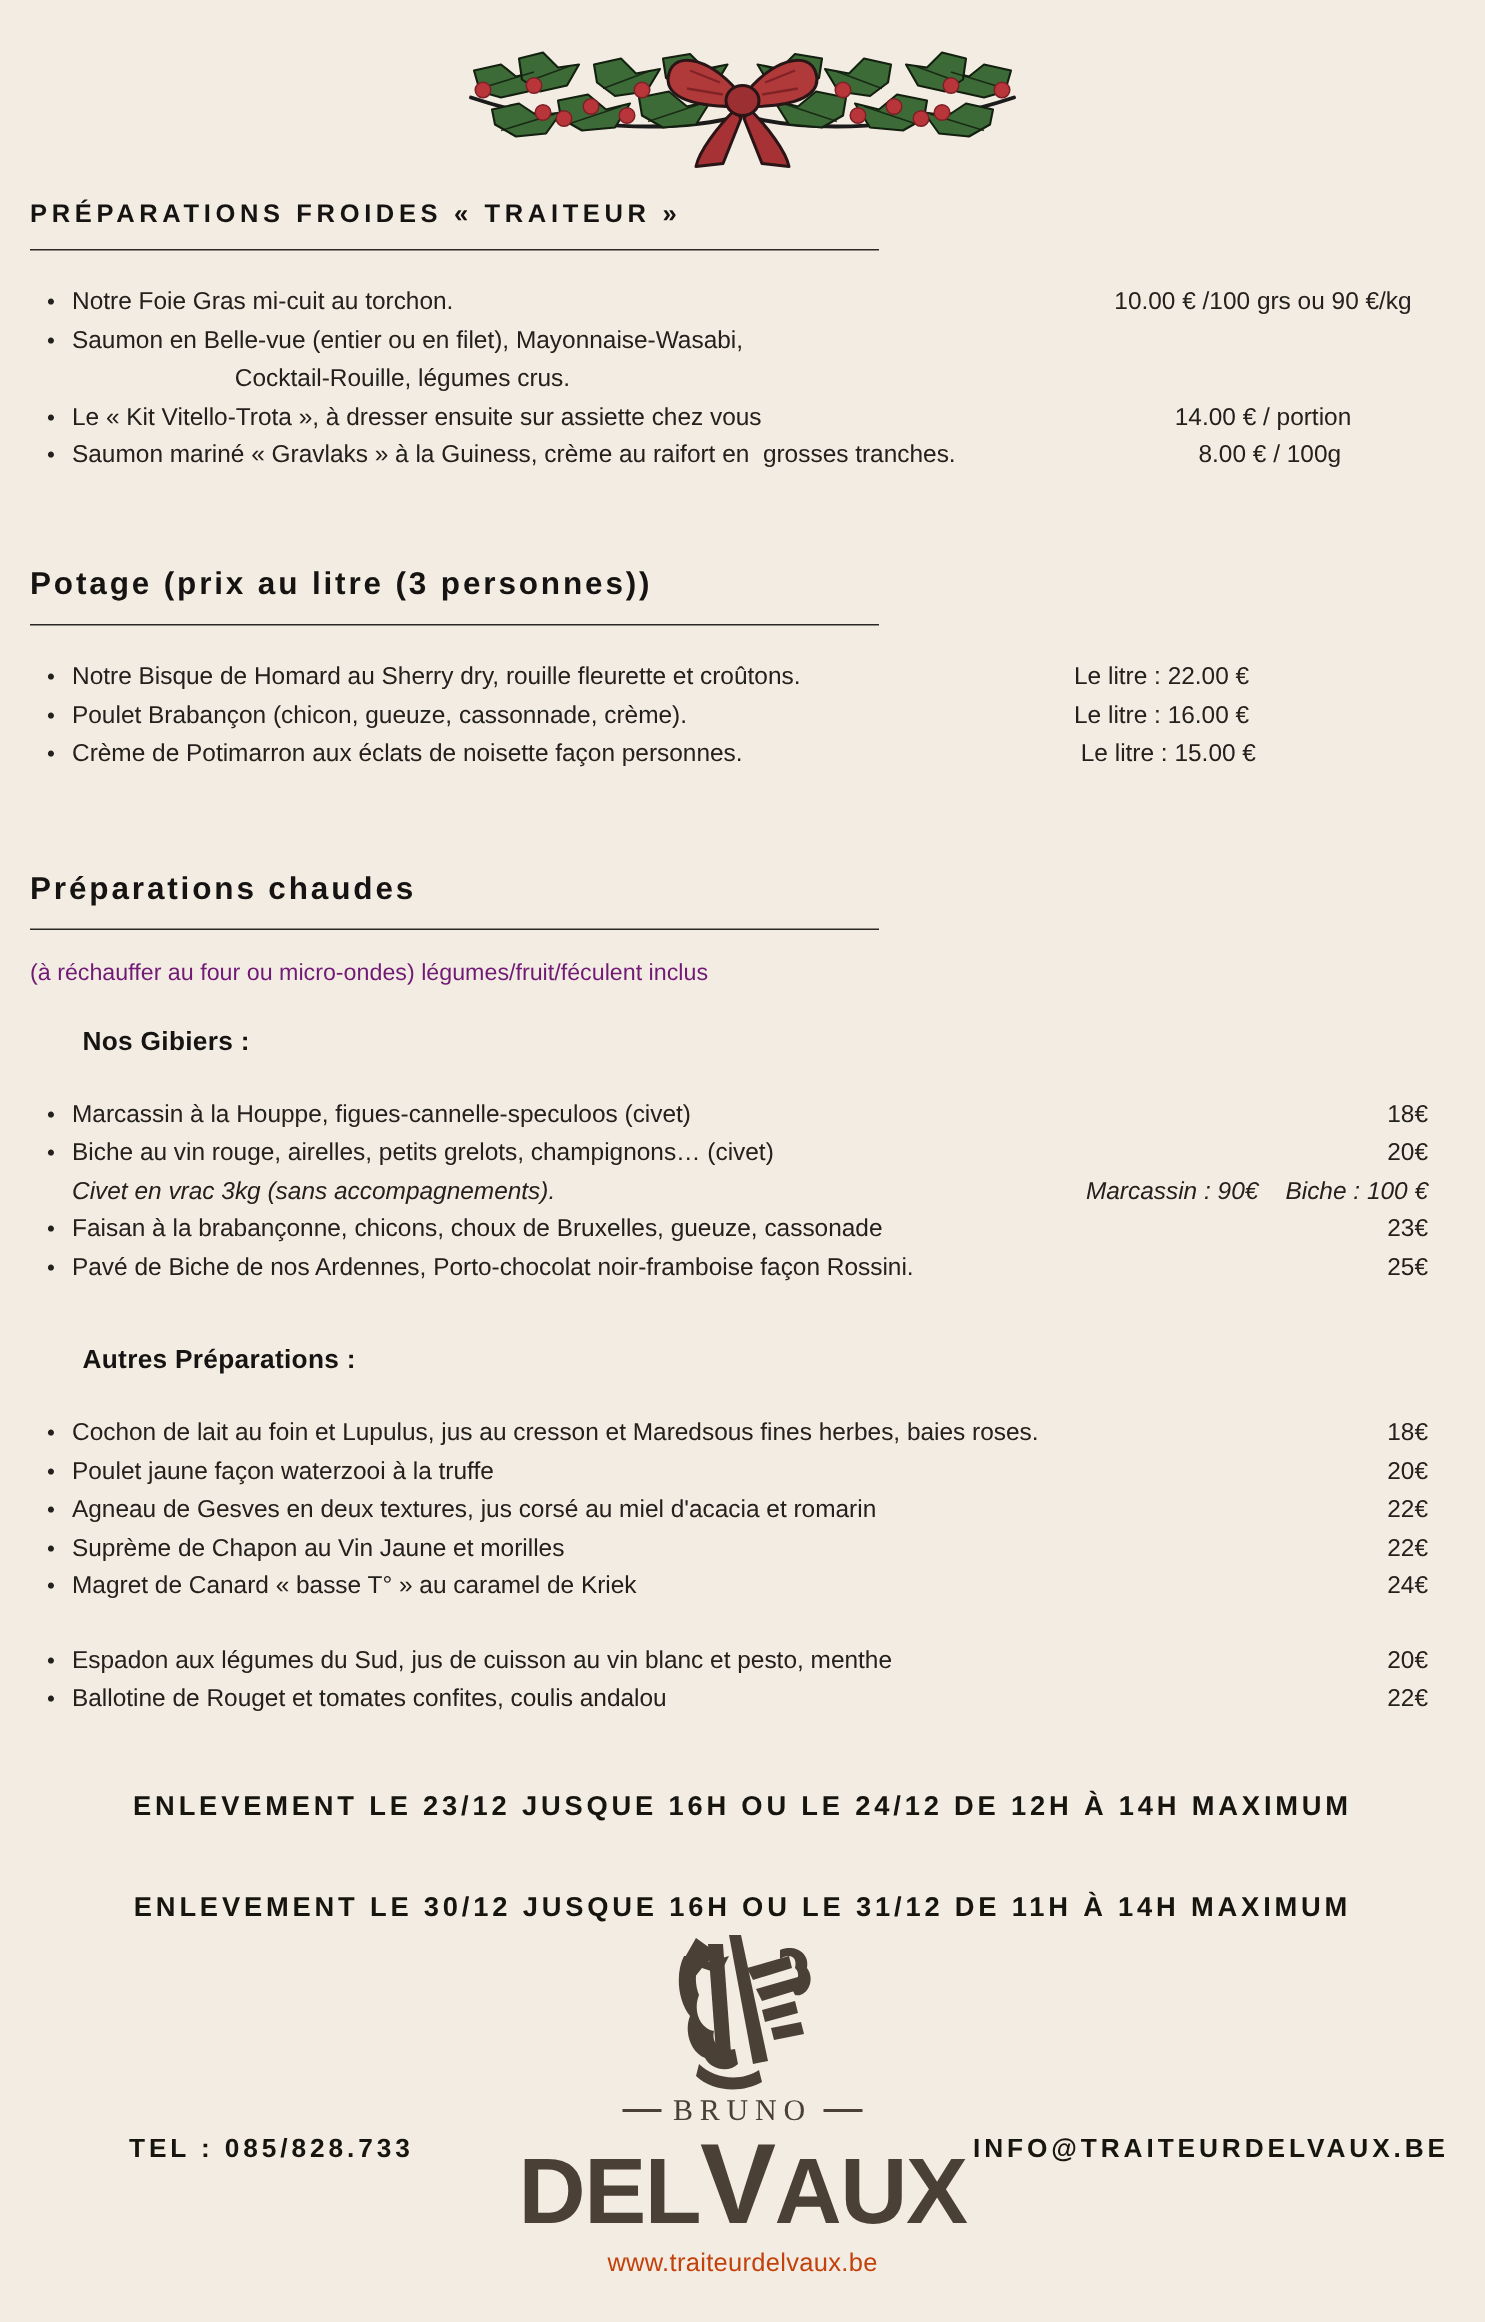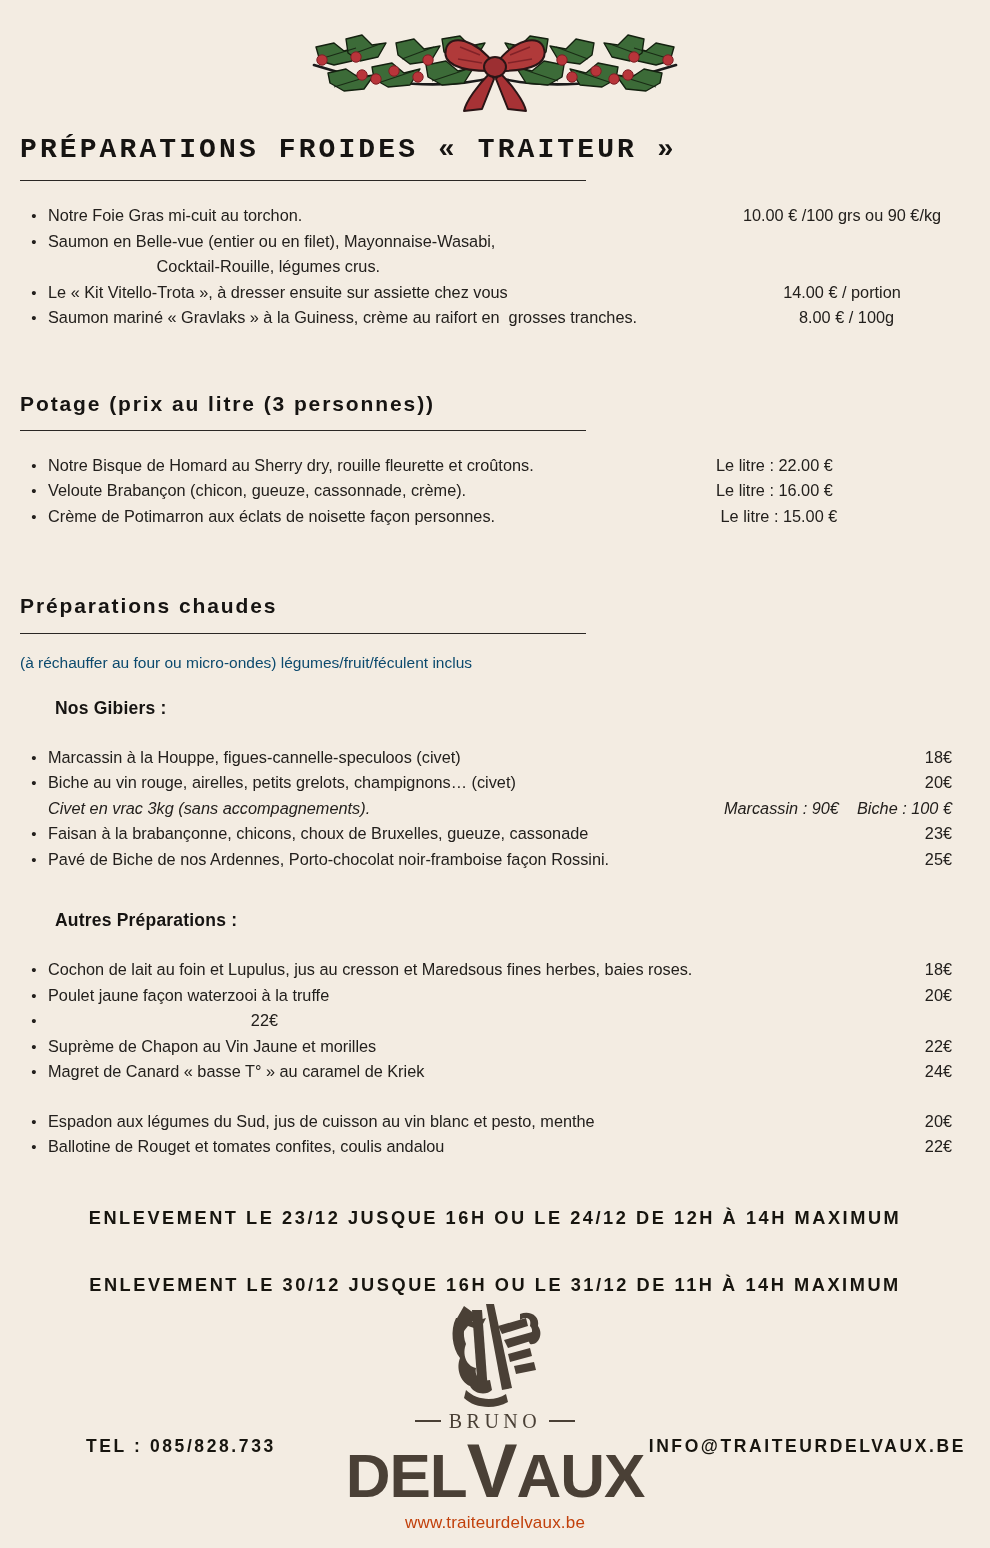--- a/index.html
+++ b/index.html
@@ -43,22 +43,21 @@
     font-size: 21px;
     font-weight: 700;
     letter-spacing: 2.1px;
     color: #161412;
     margin: 0;
     line-height: 1.25;
   }
   .sec-title.caps {
     text-transform: uppercase;
     letter-spacing: 3.1px;
-    font-size: 28px;
-    font-family: Liberation Mono, monospace;
+    font-size: 17px;
   }
   .sec-title.mixed {
     letter-spacing: 1.9px;
     font-size: 21px;
   }
   .rule {
     height: 0;
     border-top: 1.6px solid #2a2724;
     width: 566px;
     margin: 13px 0 0 0;
@@ -113,21 +112,21 @@
 
   .sub-head {
     font-size: 17.5px;
     font-weight: 700;
     color: #161412;
     padding-left: 35px;
     letter-spacing: 0.2px;
   }
   .note {
     font-size: 15.5px;
-    color: #0c4a6e;
+    color: #701a75;
     line-height: 22px;
   }
 
   
   .notice {
     text-align: center;
     font-size: 18.2px;
     font-weight: 700;
     letter-spacing: 2.55px;
     text-transform: uppercase;
@@ -306,21 +305,21 @@
     <h2 class="sec-title mixed">Potage (prix au litre (3 personnes))</h2>
     <div class="rule"></div>
     <ul class="items" style="margin-top:22px;">
       <li class="item">
         <span class="bullet">•</span>
         <span class="desc">Notre Bisque de Homard au Sherry dry, rouille fleurette et croûtons.</span>
         <span class="price">Le litre : 22.00 €</span>
       </li>
       <li class="item">
         <span class="bullet">•</span>
-        <span class="desc">Veloute Brabançon (chicon, gueuze, cassonnade, crème).</span>
+        <span class="desc">Poulet Brabançon (chicon, gueuze, cassonnade, crème).</span>
         <span class="price">Le litre : 16.00 €</span>
       </li>
       <li class="item">
         <span class="bullet">•</span>
         <span class="desc">Crème de Potimarron aux éclats de noisette façon personnes.</span>
         <span class="price"> Le litre : 15.00 €</span>
       </li>
     </ul>
   </div>
 
@@ -365,20 +364,21 @@
         <span class="desc">Cochon de lait au foin et Lupulus, jus au cresson et Maredsous fines herbes, baies roses.</span>
         <span class="price">18€</span>
       </li>
       <li class="item">
         <span class="bullet">•</span>
         <span class="desc">Poulet jaune façon waterzooi à la truffe</span>
         <span class="price">20€</span>
       </li>
       <li class="item">
         <span class="bullet">•</span>
+        <span class="desc">Agneau de Gesves en deux textures, jus corsé au miel d'acacia et romarin</span>
         <span class="price">22€</span>
       </li>
       <li class="item">
         <span class="bullet">•</span>
         <span class="desc">Suprème de Chapon au Vin Jaune et morilles</span>
         <span class="price">22€</span>
       </li>
       <li class="item">
         <span class="bullet">•</span>
         <span class="desc">Magret de Canard « basse T° » au caramel de Kriek</span>

